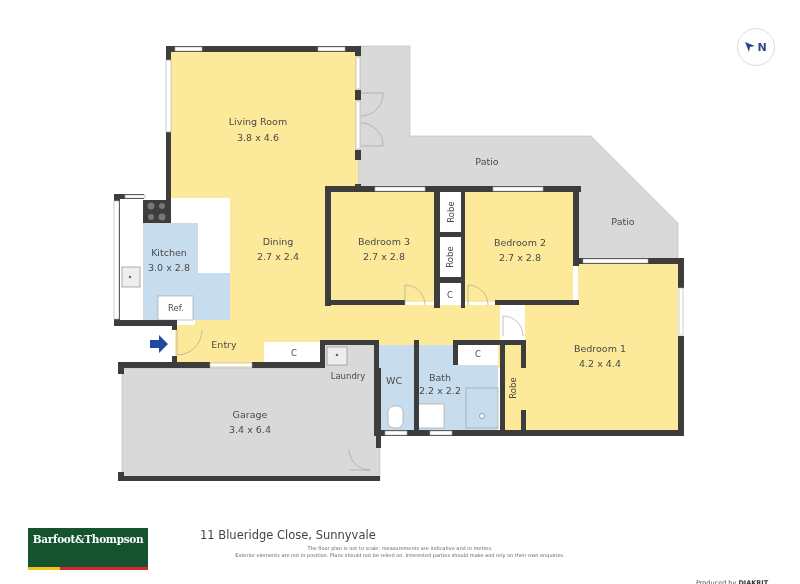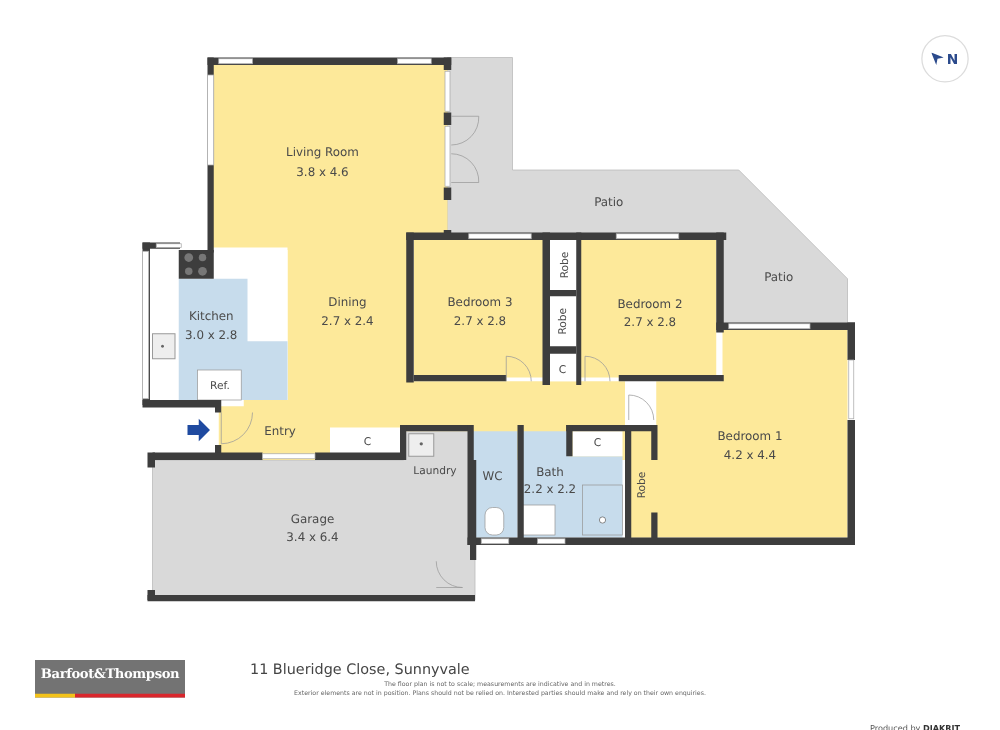--- a/index.html
+++ b/index.html
@@ -2,21 +2,21 @@
 <html><head>
 <meta charset="utf-8">
 <style>
   html,body{margin:0;padding:0;background:#ffffff;}
   body{width:800px;height:584px;position:relative;overflow:hidden;font-family:"DejaVu Sans","Liberation Sans",sans-serif;}
   #plan{position:absolute;left:0;top:0;width:800px;height:584px;}
   .lbl{font-family:"DejaVu Sans",sans-serif;font-size:9.5px;fill:#4a4a4a;text-anchor:middle;}
   .lbl-sm{font-family:"DejaVu Sans",sans-serif;font-size:8.5px;fill:#4a4a4a;text-anchor:middle;}
   .compass{position:absolute;left:737px;top:28px;width:36px;height:36px;border:1px solid #dcdcdc;border-radius:50%;background:#fff;display:flex;align-items:center;justify-content:center;}
   .compass-n{font-family:"DejaVu Sans",sans-serif;font-weight:bold;font-size:11px;color:#2b4a8c;margin-left:2px;}
-  .logo{position:absolute;left:28px;top:528px;width:120px;height:30px;background:#737373;}
+  .logo{position:absolute;left:28px;top:528px;width:120px;height:42px;background:#14532d;}
   .logo-text{position:absolute;left:0;right:0;top:5px;text-align:center;color:#fff;font-family:"DejaVu Serif",serif;font-weight:bold;font-size:10.5px;letter-spacing:-0.3px;}
   .logo-stripe-y{position:absolute;left:0;bottom:0;width:32px;height:3px;background:#f3c21a;}
   .logo-stripe-r{position:absolute;left:32px;right:0;bottom:0;height:3px;background:#d9262c;}
   .title{position:absolute;left:200px;width:400px;top:528px;font-family:"DejaVu Sans",sans-serif;font-size:11.5px;color:#444;}
   .disc{position:absolute;left:150px;width:500px;text-align:center;font-family:"DejaVu Sans",sans-serif;font-size:5px;color:#666;}
   .produced{position:absolute;left:696px;top:546px;font-family:"DejaVu Sans",sans-serif;font-size:6.5px;color:#555;margin-top:33px;}
   .produced b{color:#333;}
 </style>
 </head>
 <body>

